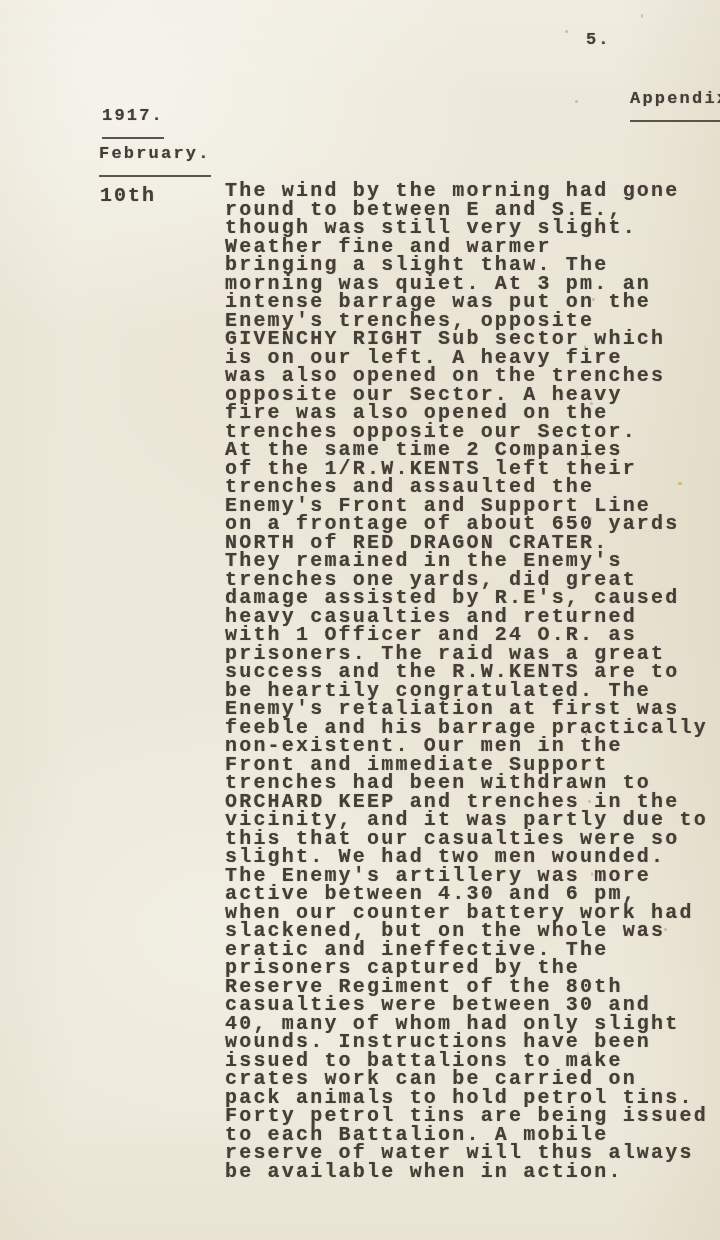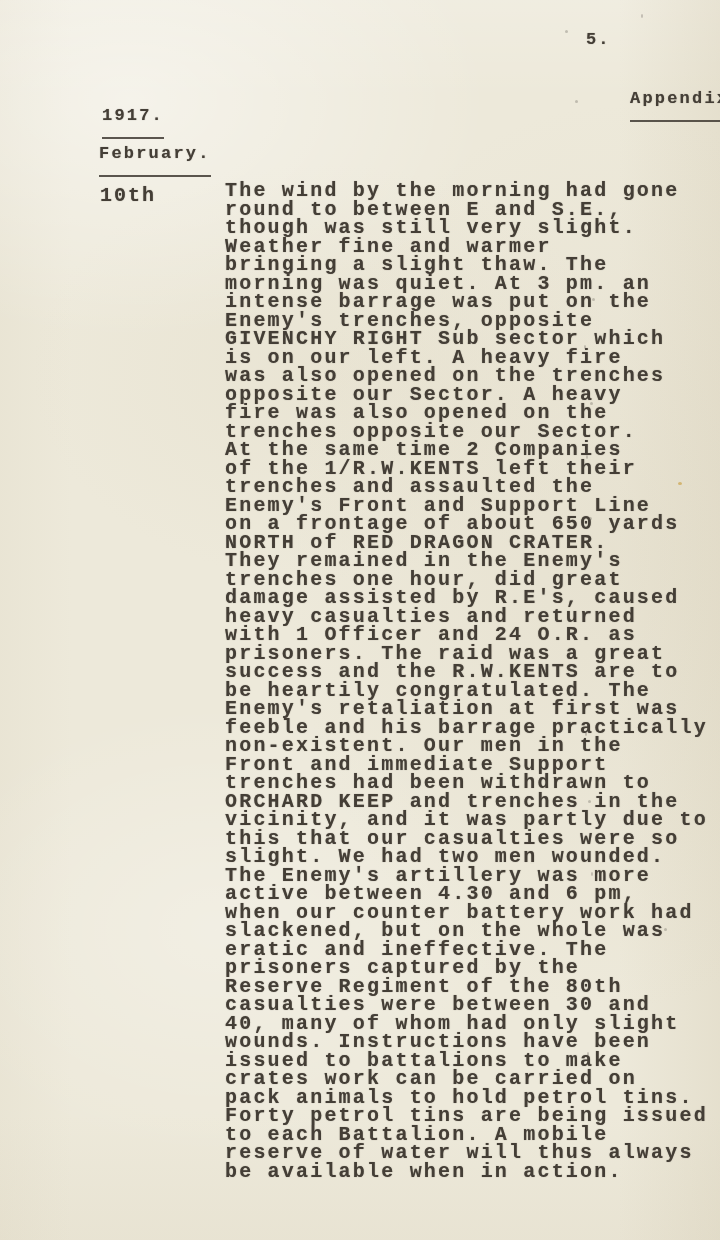--- a/index.html
+++ b/index.html
@@ -113,21 +113,21 @@
       <div class="line">opposite our Sector.  A heavy</div>
       <div class="line">fire was also opened on the</div>
       <div class="line">trenches opposite our Sector.</div>
       <div class="line">At the same time 2 Companies</div>
       <div class="line">of the 1/R.W.KENTS left their</div>
       <div class="line">trenches and assaulted the</div>
       <div class="line">Enemy's Front and Support Line</div>
       <div class="line">on a frontage of about 650 yards</div>
       <div class="line">NORTH of RED DRAGON CRATER.</div>
       <div class="line">They remained in the Enemy's</div>
-      <div class="line">trenches one hour, did great</div>
+      <div class="line">trenches one yards, did great</div>
       <div class="line">damage assisted by R.E's, caused</div>
       <div class="line">heavy casualties and returned</div>
       <div class="line">with 1 Officer and 24 O.R. as</div>
       <div class="line">prisoners.  The raid was a great</div>
       <div class="line">success and the R.W.KENTS are to</div>
       <div class="line">be heartily congratulated.  The</div>
       <div class="line">Enemy's retaliation at first was</div>
       <div class="line">feeble and his barrage practically</div>
       <div class="line">non-existent.  Our men in the</div>
       <div class="line">Front and immediate Support</div>

